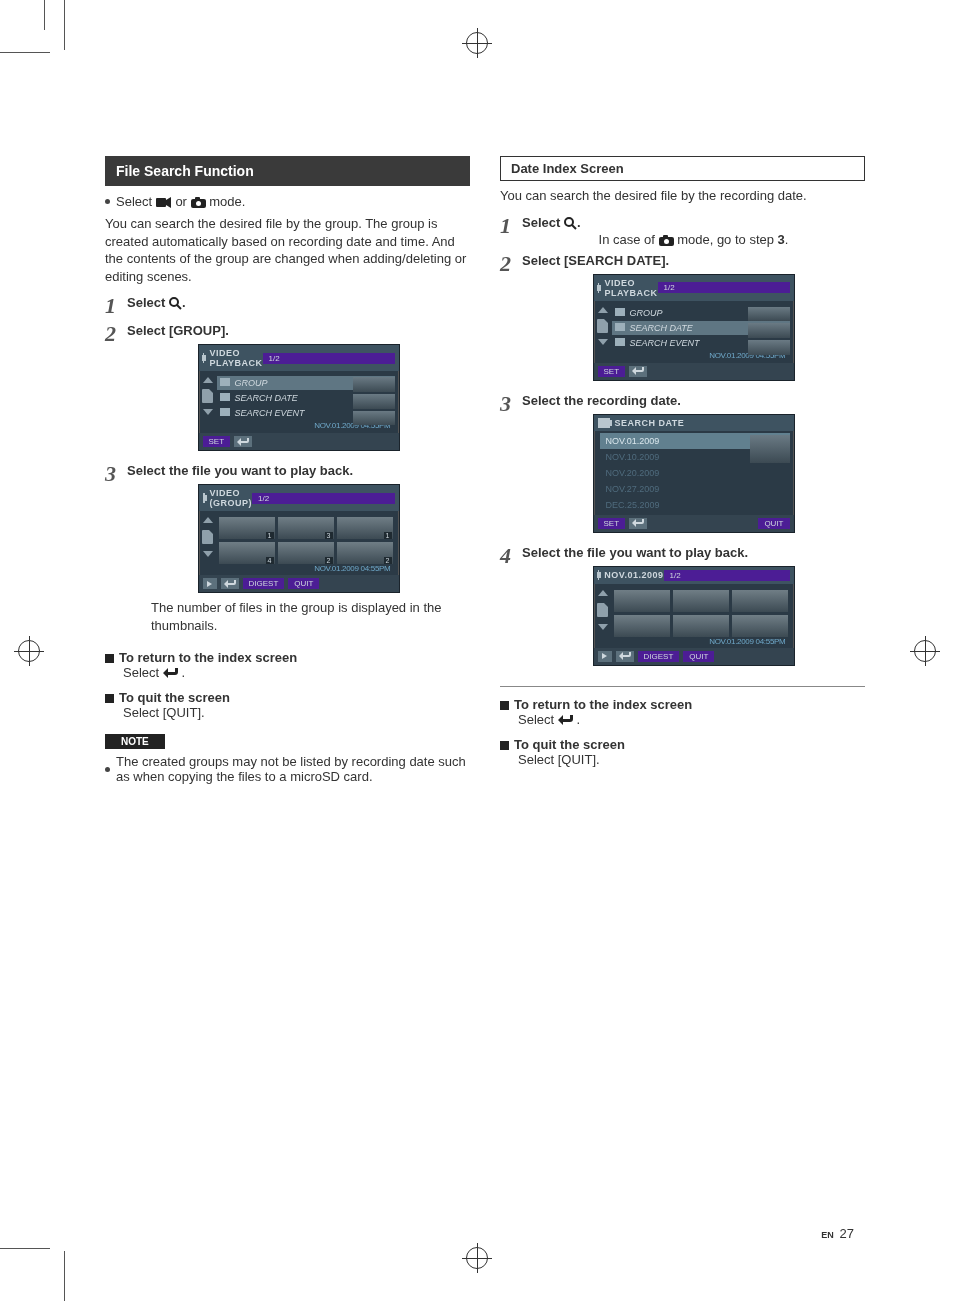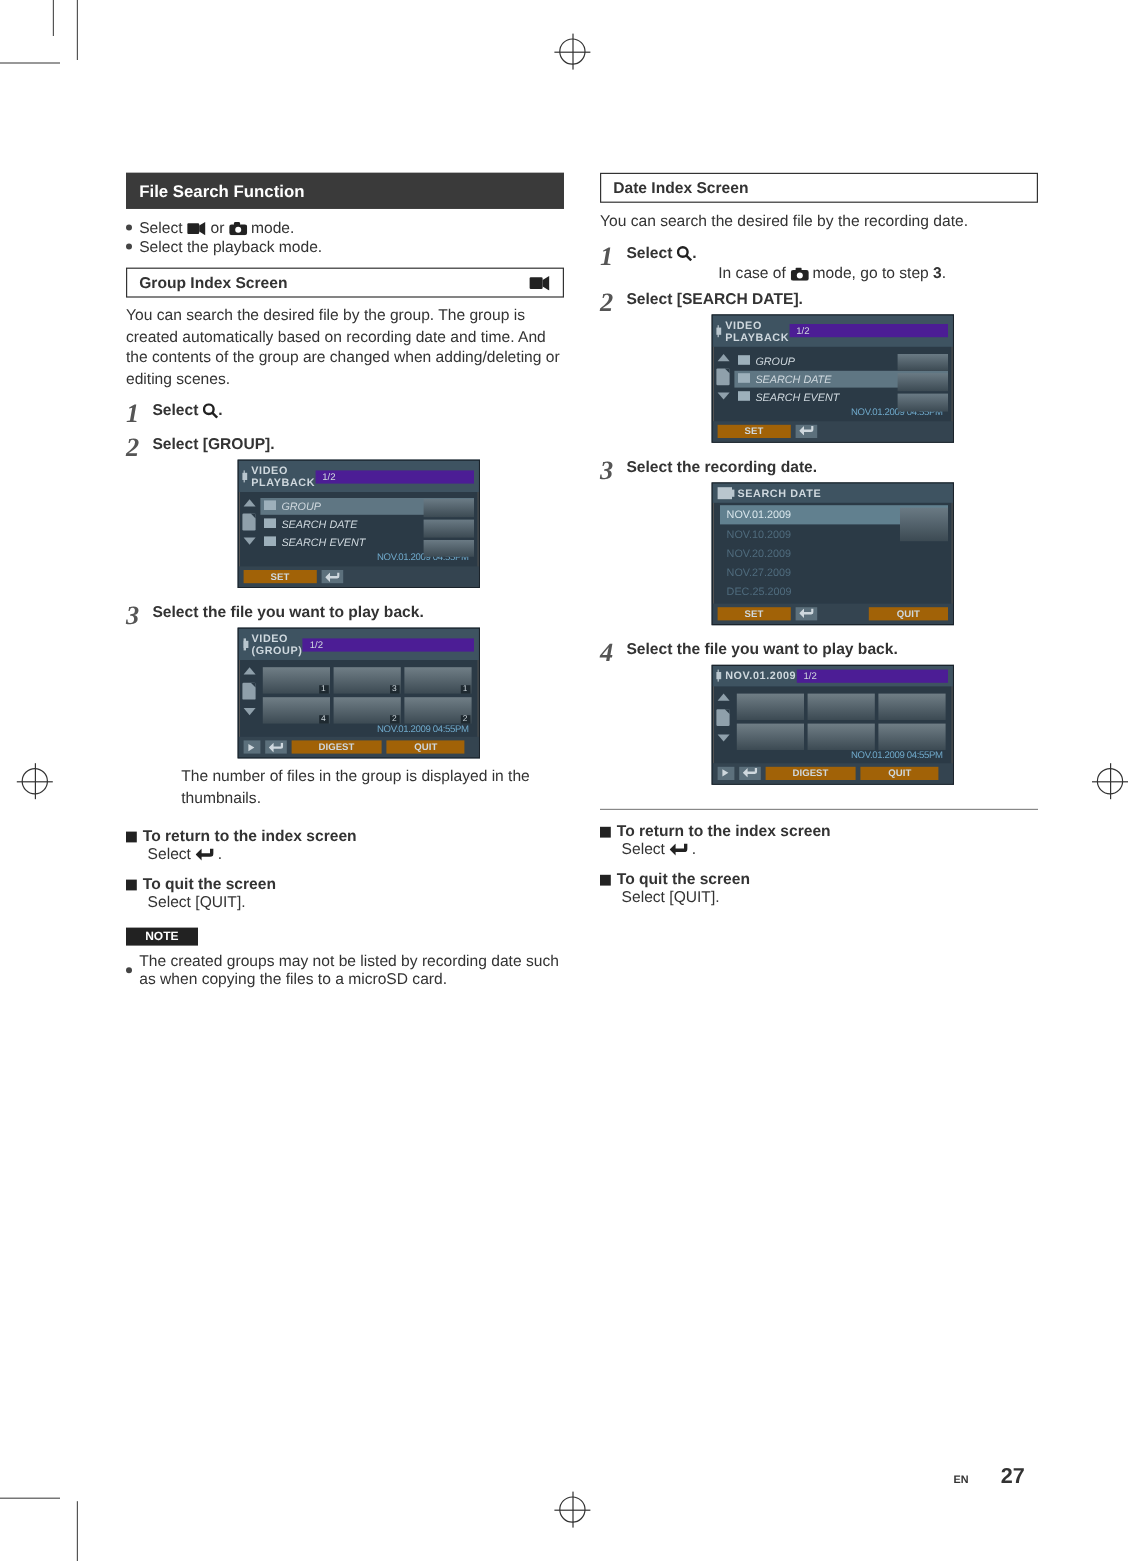--- a/index.html
+++ b/index.html
@@ -31,21 +31,21 @@
   }
   .reg-target::before { left:50%; top:-5px; width:1px; height:30px; margin-left:-0.5px;}
   .reg-target::after  { top:50%; left:-5px; height:1px; width:30px; margin-top:-0.5px;}
   .reg-top { top:32px; left:466px; }
   .reg-bottom { bottom:32px; left:466px; }
   .reg-left { top:640px; left:18px; }
   .reg-right { top:640px; right:18px; }
 
   .page {
     position:absolute;
-    top:144px; left:105px;
+    top:156px; left:105px;
     width:760px;
   }
   .cols { display:flex; gap:30px; }
   .col { width:365px; }
 
   .block-title {
     background:#3a3a3a; color:#fff; font-weight:bold;
     padding:6px 10px; font-size:14px;
     border:1px solid #3a3a3a;
     margin-bottom:8px;
@@ -106,38 +106,38 @@
   .osd .arrow-down{border-top:6px solid #8fa0ab;}
   .osd .sd { width:11px;height:14px;background:#8fa0ab; border-radius:1px; position:relative;}
   .osd .sd::after{content:"";position:absolute;right:0;top:0;border-top:4px solid #2b3a46;border-left:4px solid transparent;}
   .osd .menu-row { display:flex; align-items:flex-start; padding:2px 3px; margin:1px 0;font-style:italic;}
   .osd .menu-row.hl { background:#5f7683;}
   .osd .menu-row .micon{width:10px;height:8px;background:#9db0bb;margin-right:5px;}
   .osd .thumb-strip { position:absolute; right:4px; top:6px; width:42px; height:48px; display:flex; flex-direction:column; gap:2px;}
   .osd .thumb-strip .th { flex:1; background:linear-gradient(#6a7a84,#3c4a53);}
   .osd .timestamp { text-align:right; color:#6fa8c9; font-size:8px; padding-right:4px; letter-spacing:-0.3px;}
   .osd .footer { display:flex; gap:4px; padding:3px 4px; background:#344450;}
-  .osd .footer .btn { background:#a16207; padding:1px 23px; font-size:8px;font-weight:bold;}
+  .osd .footer .btn { background:#4c1d95; padding:1px 6px; font-size:8px;}
   .osd .footer .ret { background:#5c707c; width:18px; display:flex;align-items:center;justify-content:center;}
   .osd .footer .play { background:#5c707c; width:14px; display:flex;align-items:center;justify-content:center;}
   .osd .footer .play::before{content:"";width:0;height:0;border-left:5px solid #cfd8de;border-top:3px solid transparent;border-bottom:3px solid transparent;}
   .osd .footer .spacer{flex:1;}
 
   .osd .grid { display:grid; grid-template-columns:repeat(3,1fr); gap:3px; padding:2px 2px 0 2px;}
   .osd .grid .cell { height:22px; background:linear-gradient(#707e86,#3c4a53); position:relative;}
   .osd .grid .cell .n { position:absolute; right:1px; bottom:0; background:#1f2a31; color:#cfd8de; font-size:7px; padding:0 2px;}
 
   .osd .dates .drow { padding:3px 6px; color:#4f6b7d; font-size:9px;}
   .osd .dates .drow.hl { background:#61808f; color:#d9e6ec;}
   .osd .dates { position:relative; }
   .osd .dates .side-th { position:absolute; right:4px; top:4px; width:40px; height:28px; background:linear-gradient(#6a7a84,#3c4a53);}
 
   .page-num { position:absolute; bottom:60px; right:100px; font-size:14px;}
   .page-num .en { font-size:9px; font-weight:bold; margin-right:2px;}
-  .page-num .n { font-weight:bold; font-size:18px;margin-left:21px;}
+  .page-num .n { font-weight:normal; font-size:13px;}
 
   .thumb-caption { margin:4px 0 6px 24px; line-height:1.35;}
 </style>
 </head>
 <body>
 
 <div class="crop-mark crop-v crop-tl-v"></div>
 <div class="crop-mark crop-h crop-tl-h"></div>
 <div class="crop-mark crop-v" style="top:0;left:44px;height:30px"></div>
 <div class="crop-mark crop-v crop-bl-v"></div>
@@ -168,35 +168,22 @@
             <span class="icon-photo">
               <svg width="15" height="11" viewBox="0 0 15 11">
                   <rect x="0" y="2" width="15" height="9" rx="2" fill="#222"></rect>
                   <rect x="4" y="0" width="5" height="3" rx="1" fill="#222"></rect>
                   <circle cx="7.5" cy="6.5" r="2.5" fill="#fff"></circle>
                 </svg>
             </span>
             <span> mode.</span>
           </span>
         </li>
-        <li>
-          <span class="dot"></span>
-          <span>Select the playback mode.</span>
-        </li>
       </ul>
 
-      <div class="box-title">
-        <span>Group Index Screen</span>
-        <span class="icon-video">
-          <svg width="18" height="12" viewBox="0 0 16 11">
-              <rect x="0" y="1" width="10" height="9" rx="1" fill="#222"></rect>
-              <path d="M10 3 L15 0 L15 11 L10 8 Z" fill="#222"></path>
-            </svg>
-        </span>
-      </div>
 
       <div class="para">You can search the desired file by the group. The group is created automatically based on recording date and time. And the contents of the group are changed when adding/deleting or editing scenes.</div>
 
       <div class="step">
         <div class="step-num">1</div>
         <div class="step-body">
           <span class="step-title">
             <span>Select </span>
             <span class="icon-search">
               <svg width="13" height="13" viewBox="0 0 13 13">

